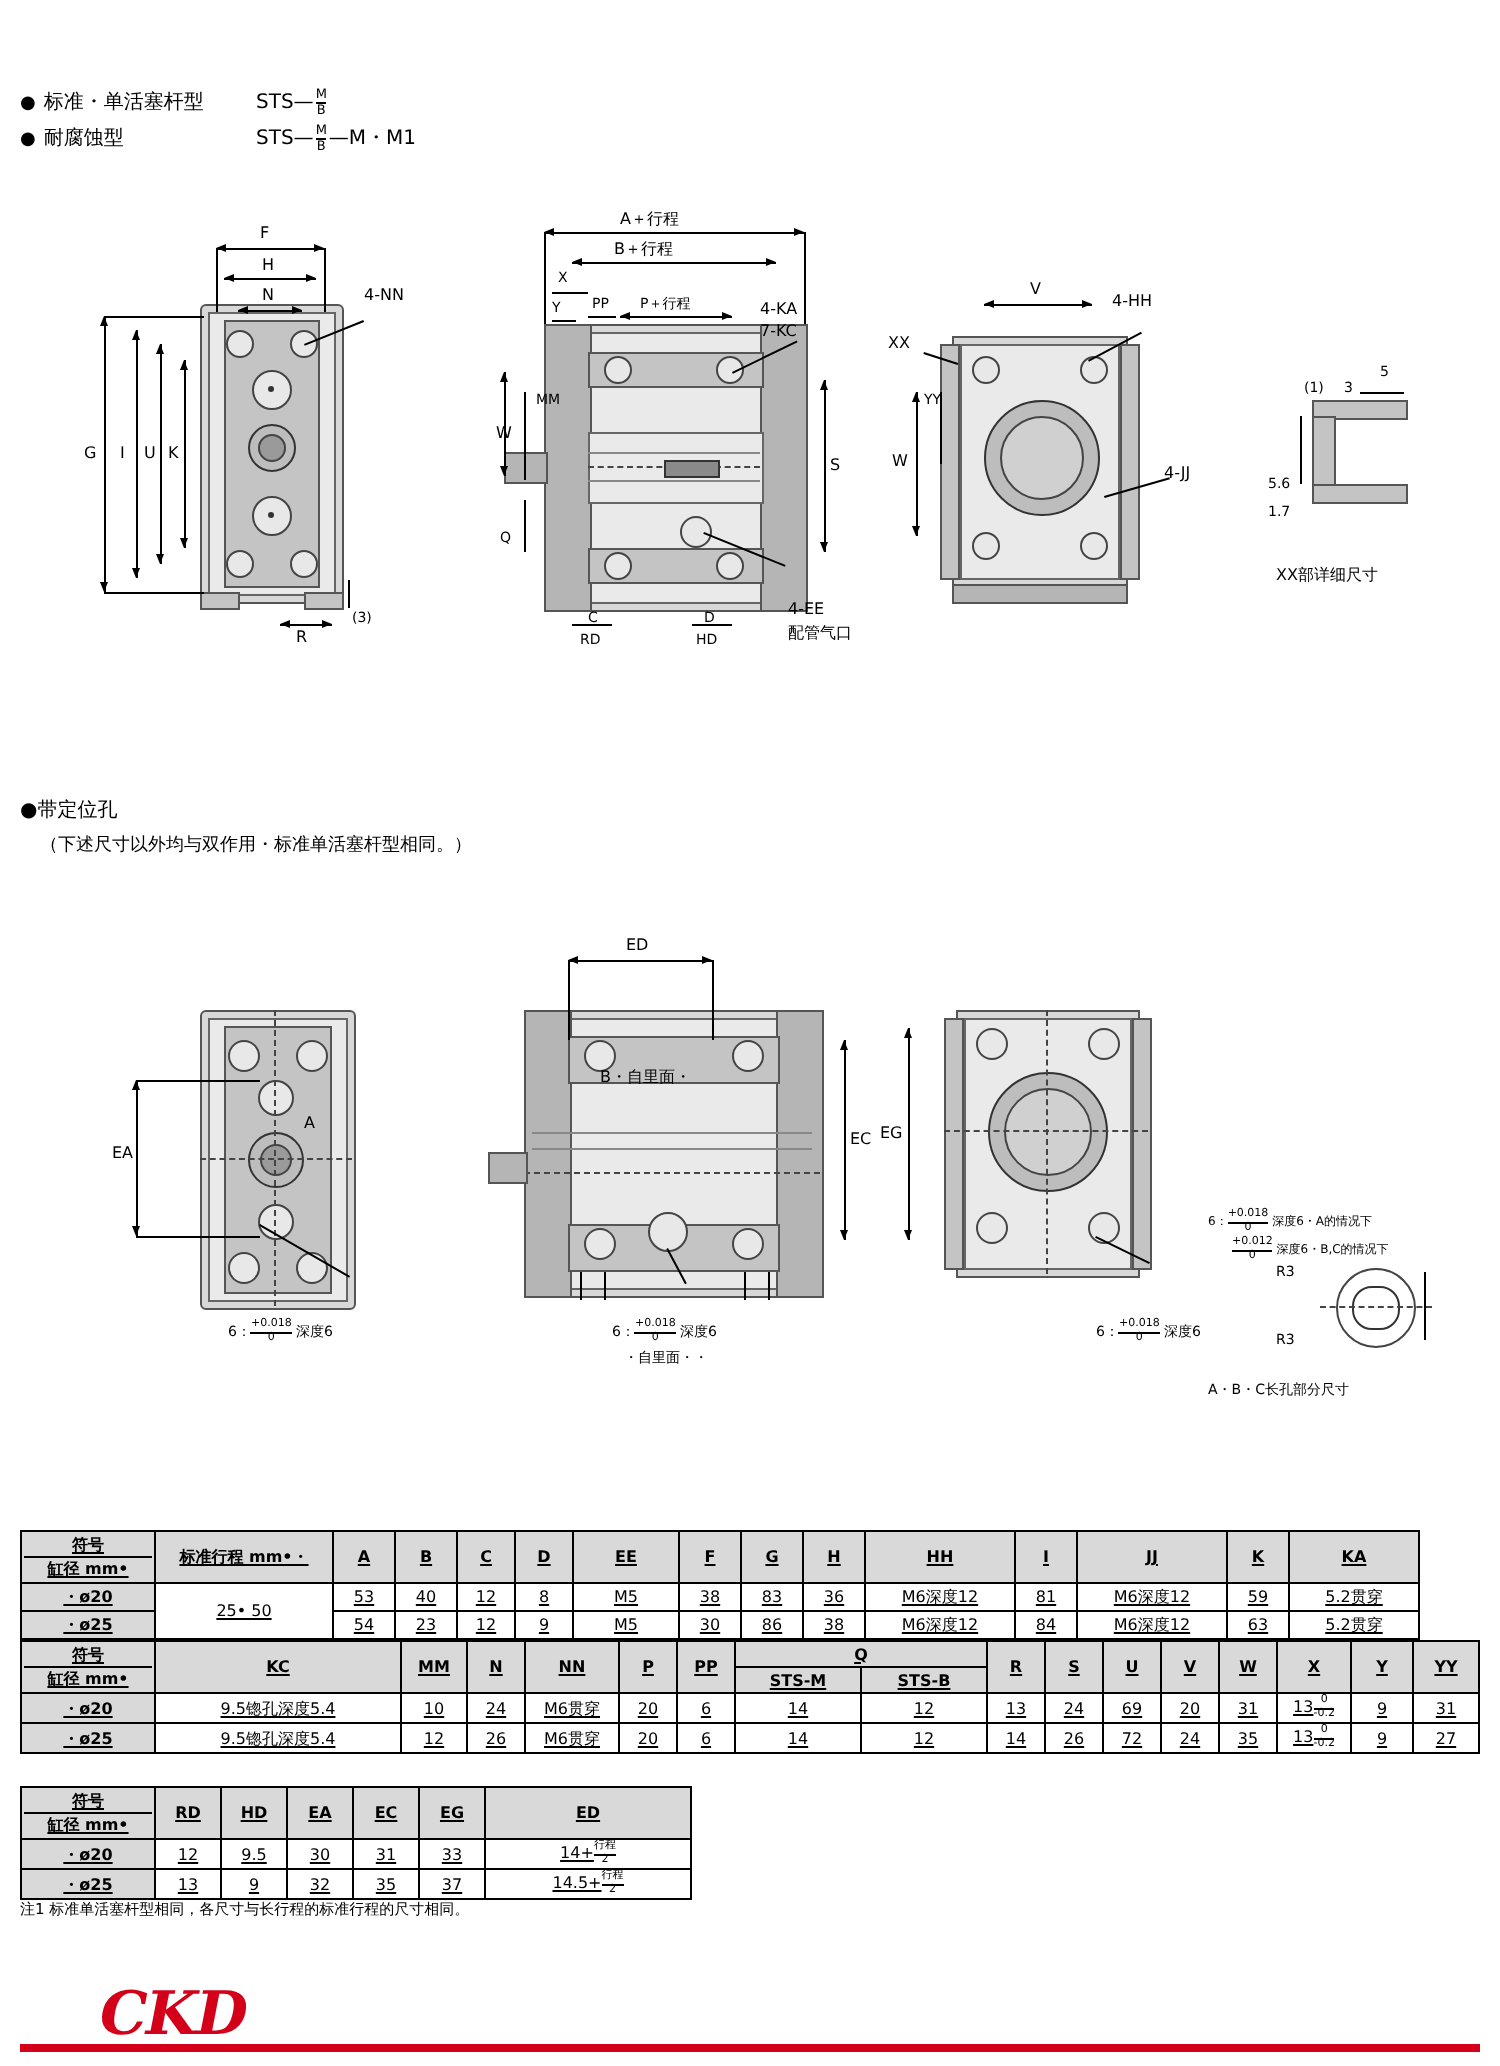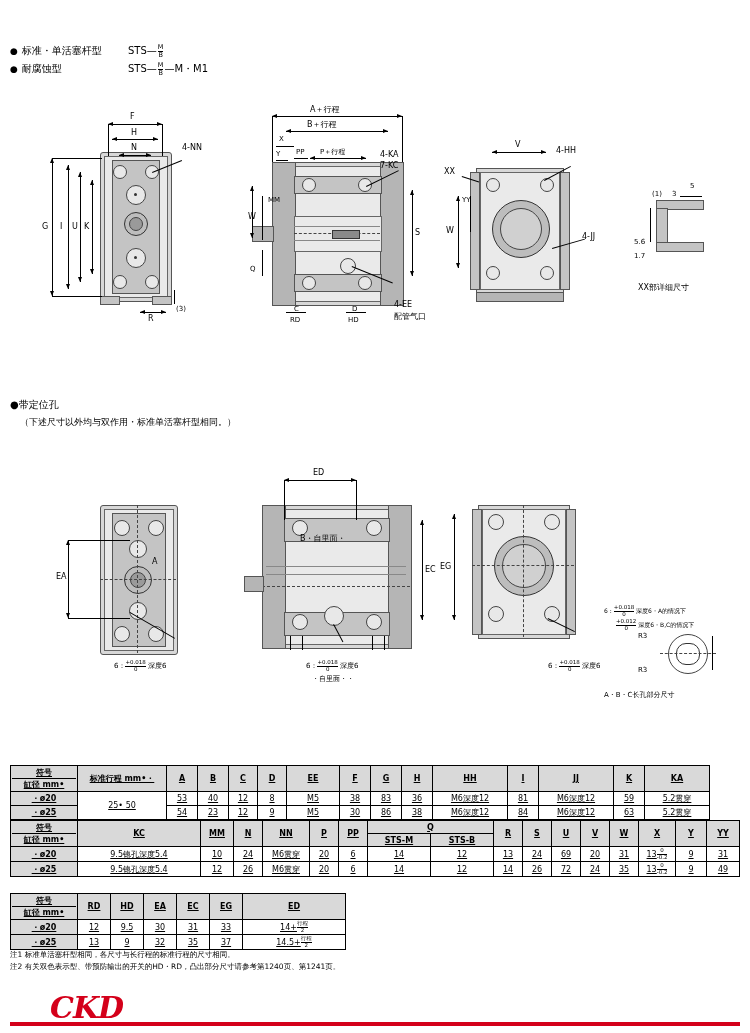--- a/index.html
+++ b/index.html
@@ -544,21 +544,21 @@
       <td>12</td>
       <td>14</td>
       <td>26</td>
       <td>72</td>
       <td>24</td>
       <td>35</td>
       <td>
         <span>13</span><span class="frac-sm"><span class="t">0</span><span class="b">-0.2</span></span>
       </td>
       <td>9</td>
-      <td>49</td>
+      <td>27</td>
     </tr>
   </tbody>
     </table>
 
   <table style="left:10px;top:893px;">
     <tbody>
         <tr class="hdr">
       <td class="symcell" style="width:64px;">
         <div>符号</div>
         <div style="border-top:1px solid #000;">缸径 mm•</div>
@@ -589,18 +589,17 @@
       <td>35</td>
       <td>37</td>
       <td>
         <span>14.5+</span><span class="frac-sm"><span class="t">行程</span><span class="b">2</span></span>
       </td>
     </tr>
   </tbody>
     </table>
 
   <div class="note" style="left:10px;top:950px;">注1 标准单活塞杆型相同，各尺寸与长行程的标准行程的尺寸相同。</div>
-  <div class="note" style="left:10px;top:962px;">注2 有关双色表示型、带预防输出的开关的HD・RD，凸出部分尺寸请参考第1240页、第1241页。</div>
 
   <div class="ckd">CKD</div>
   <div class="ckd-bar"></div>
 
 </div>
 
 </body></html>

